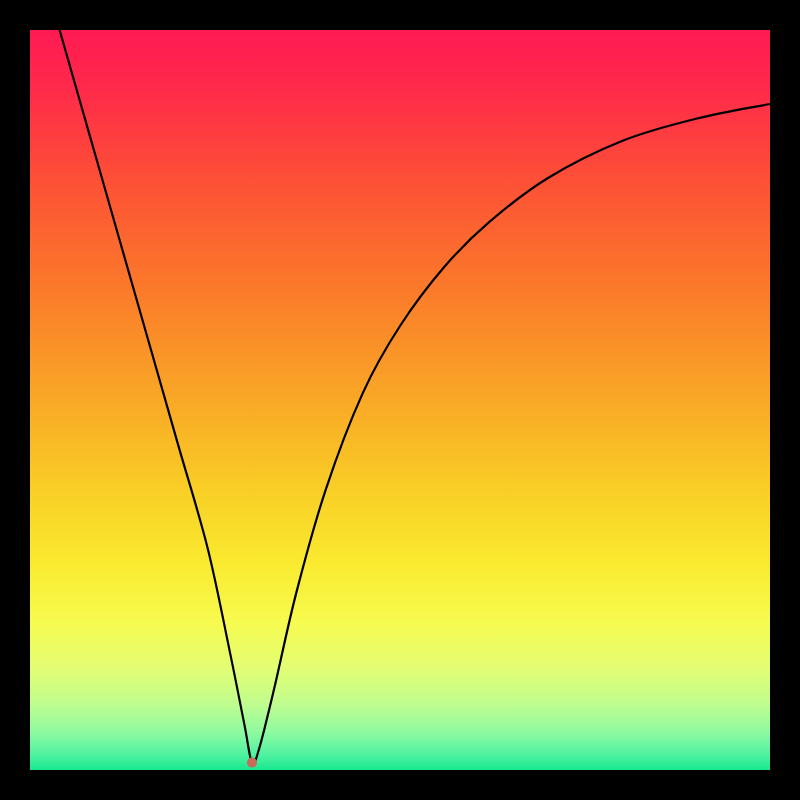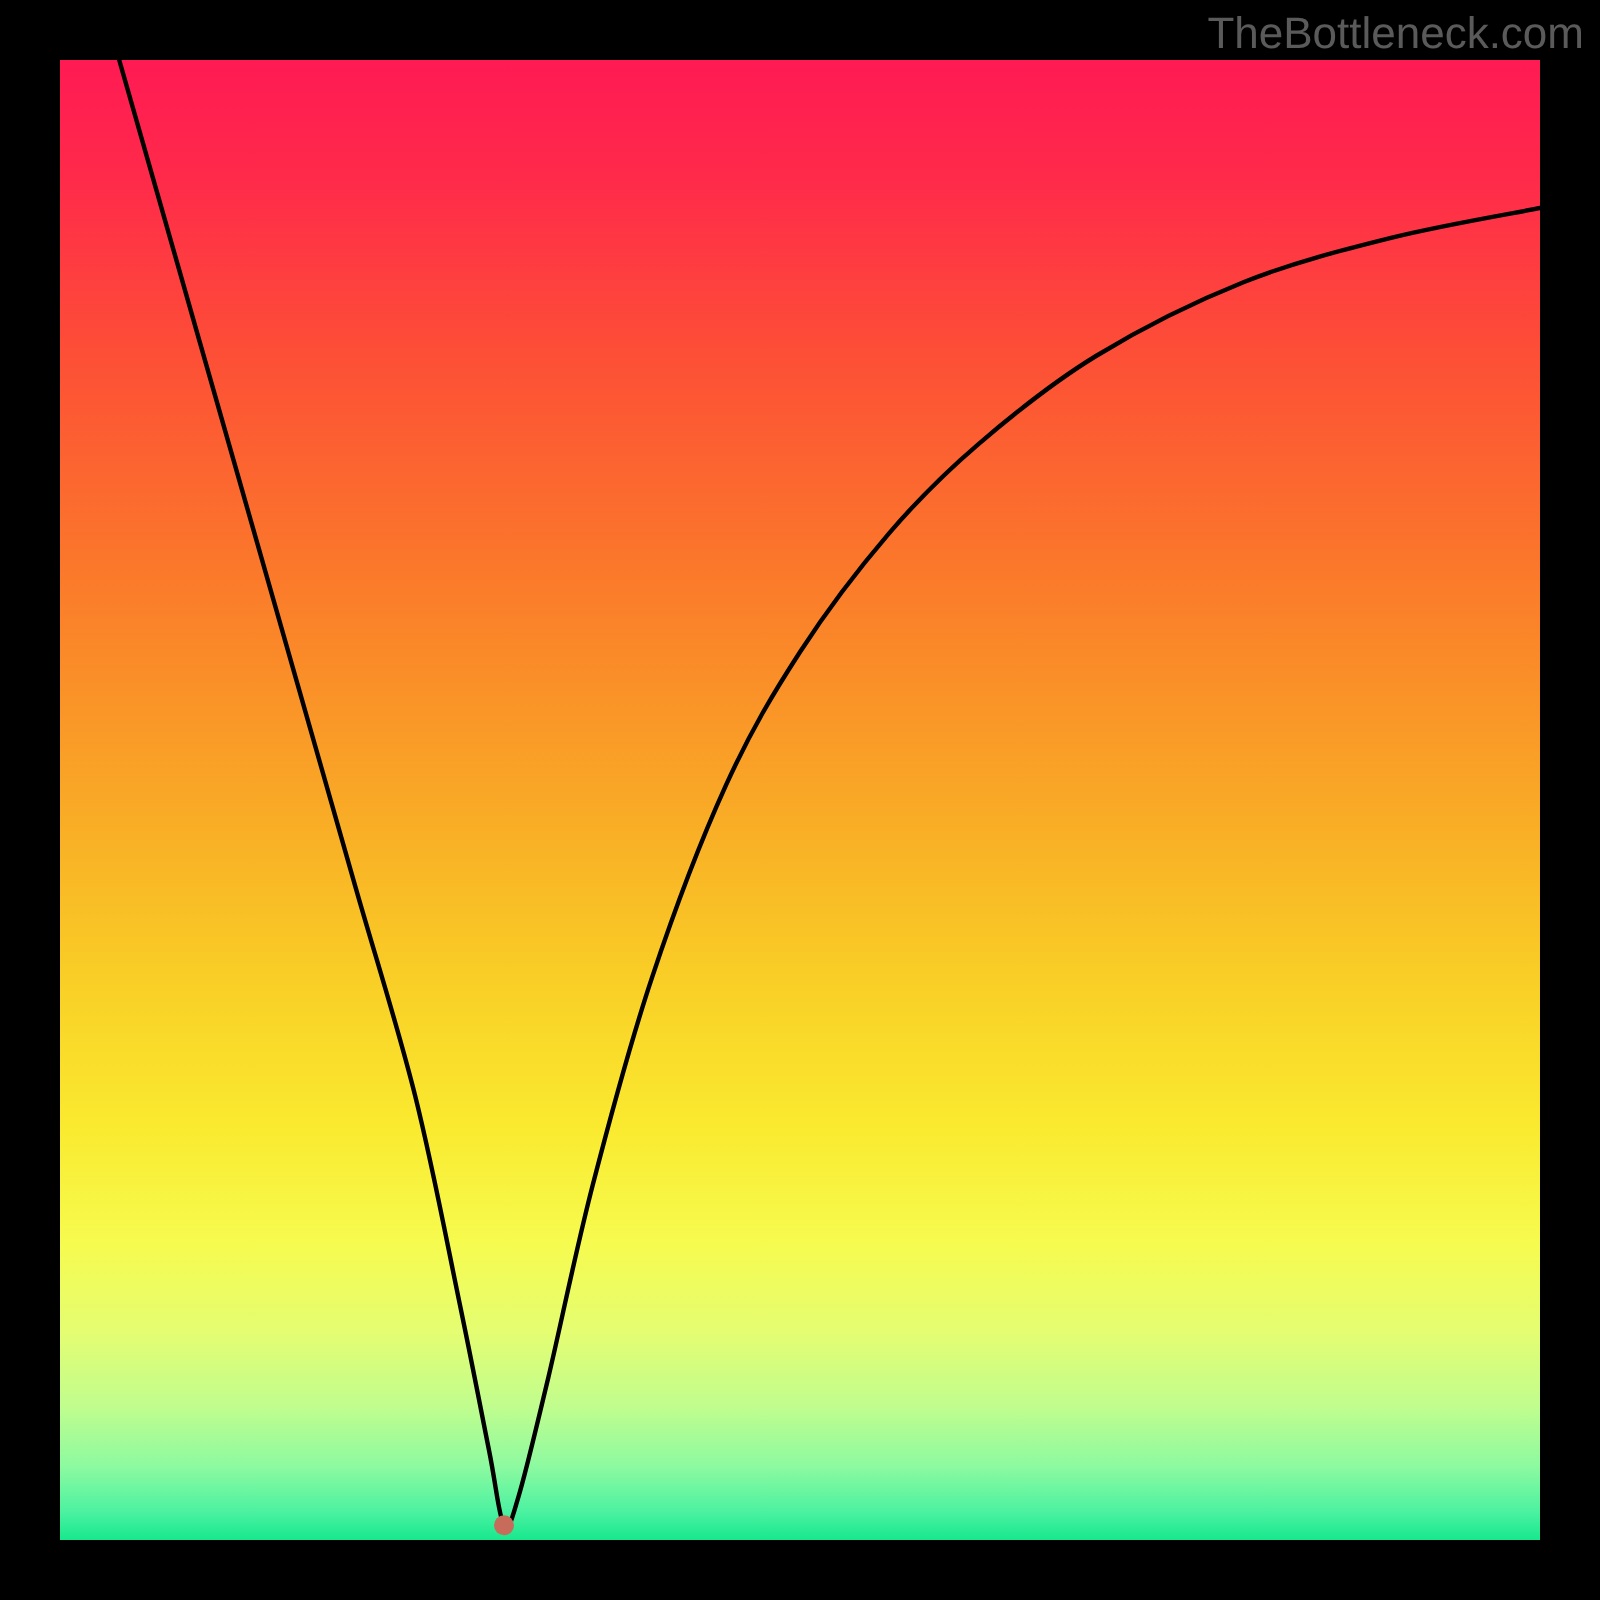--- a/index.html
+++ b/index.html
@@ -46,21 +46,20 @@
     top: 0;
     width: 100%;
     height: 100%;
     z-index: 5;
   }
 </style>
 </head>
 <body>
 
 <div class="container">
-  <div class="watermark">TheBottleneck.com</div>
   <div class="plot-area">
     <svg class="gradient-bg" viewBox="0 0 740 740" preserveAspectRatio="none">
       <defs>
         <linearGradient id="bg-grad" x1="0" y1="0" x2="0" y2="1">
             <stop offset="0%" stop-color="#ff1a53"></stop>
             <stop offset="8%" stop-color="#ff2a4a"></stop>
             <stop offset="20%" stop-color="#fd4f36"></stop>
             <stop offset="35%" stop-color="#fb7a2a"></stop>
             <stop offset="50%" stop-color="#f9a826"></stop>
             <stop offset="62%" stop-color="#f9ce26"></stop>

